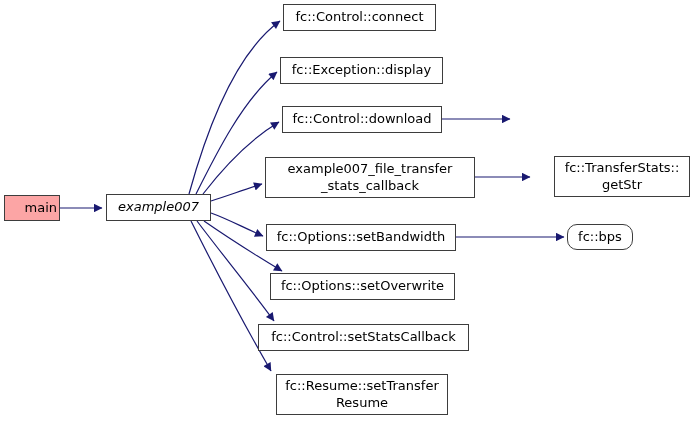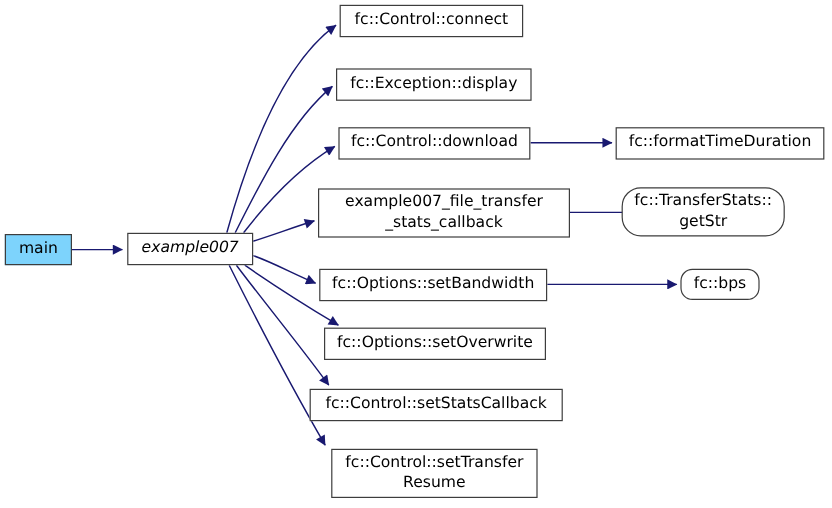--- a/index.html
+++ b/index.html
@@ -29,22 +29,23 @@
     border: 1px solid #3d3d3d;
     display: flex;
     align-items: center;
     justify-content: center;
     font-size: 13px;
     line-height: 1.25;
     color: #000000;
     cursor: pointer;
   }
   .node.current {
-    background: #7dd3fc;
+    background: #fca5a5;
     cursor: default;
+    justify-content: flex-end;
   }
   .node span {
     white-space: pre-line;
     text-align: center;
     display: block;
     padding: 0 2px;
   }
 </style>
 </head>
 <body>
@@ -95,27 +96,24 @@
   <div class="node" style="left:266px; top:224px; width:190px; height:27px;justify-content:center;">
       <span>fc::Options::setBandwidth</span>
     </div>
   <div class="node" style="left:270px; top:273px; width:185px; height:27px;">
       <span>fc::Options::setOverwrite</span>
     </div>
   <div class="node" style="left:258px; top:324px; width:211px; height:27px;">
       <span>fc::Control::setStatsCallback</span>
     </div>
   <div class="node" style="left:276px; top:374px; width:172px; height:41px;">
-      <span>fc::Control::setTransfer
+      <span>fc::Resume::setTransfer
 Resume</span>
     </div>
-  <div class="node" style="left:513px; top:106px; width:174px; height:27px;">
-      <span>fc::formatTimeDuration</span>
-    </div>
-  <div class="node" style="left:518px; top:156px; width:136px; height:41px;border-radius:16px;">
+  <div class="node" style="left:554px; top:156px; width:136px; height:41px;">
       <span>fc::TransferStats::
 getStr</span>
     </div>
   <div class="node" style="left:567px; top:224px; width:66px;  height:26px;border-radius:10px;">
       <span>fc::bps</span>
     </div>
 
 </div>
 
 </body></html>

